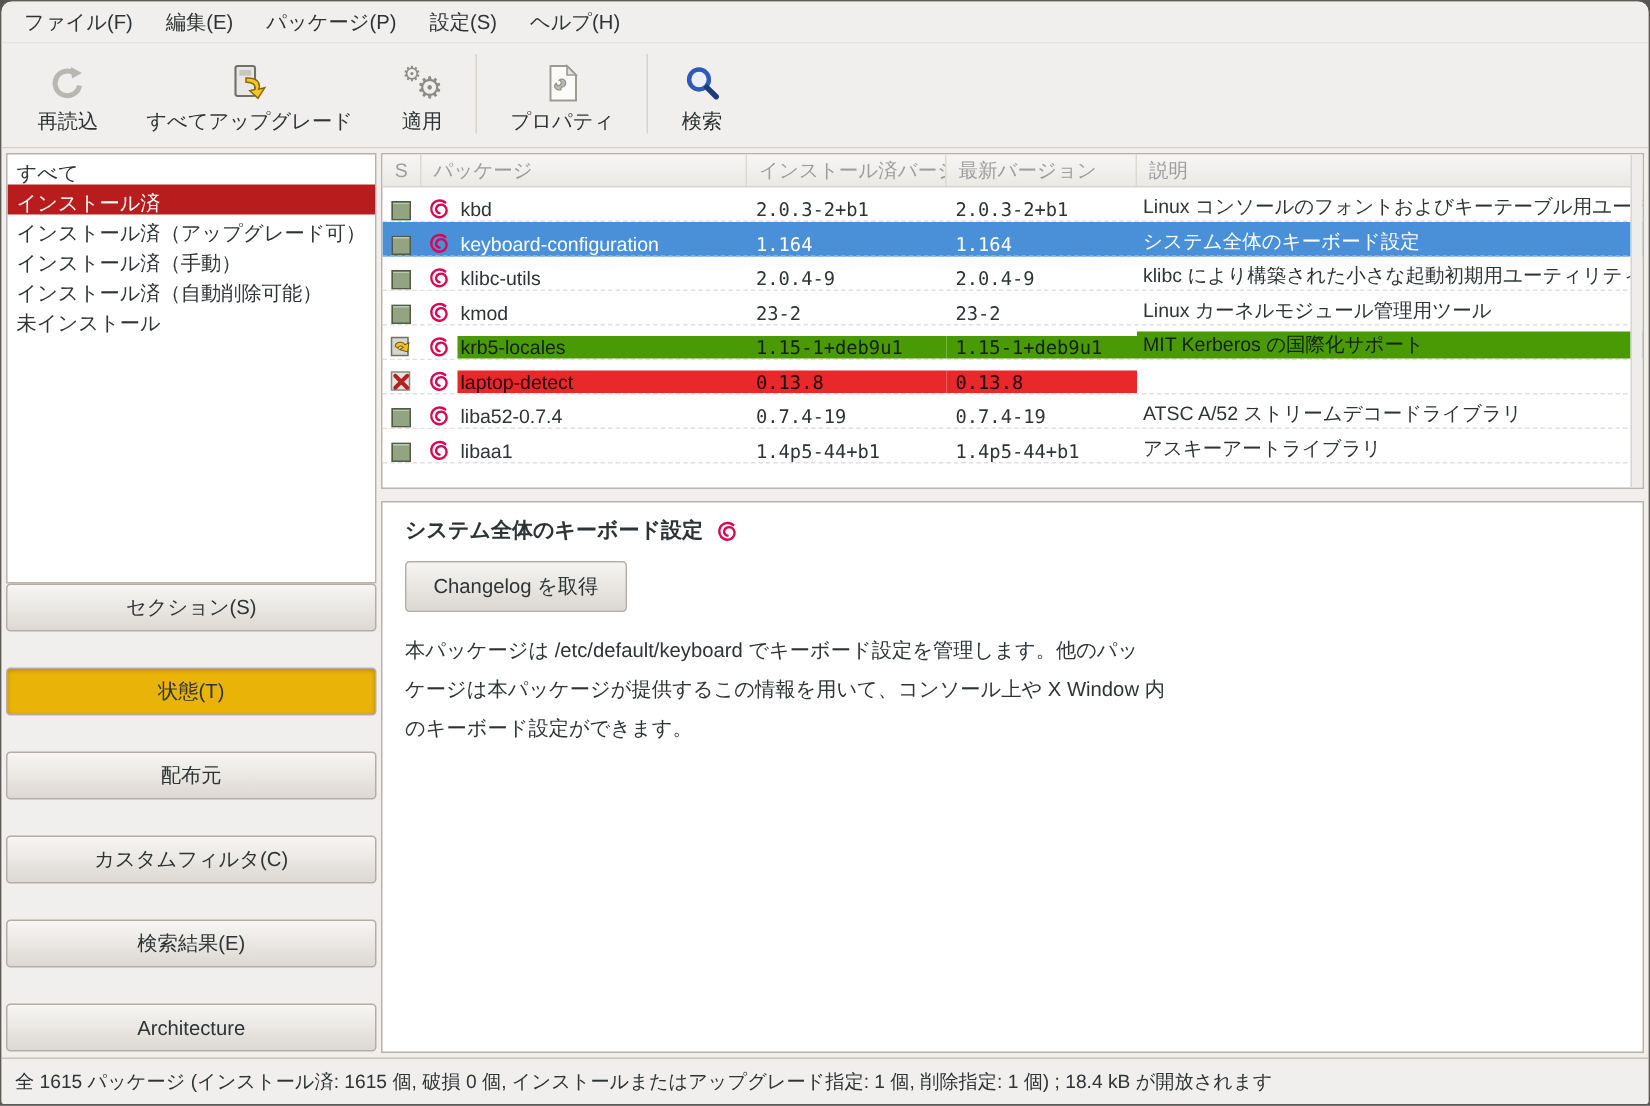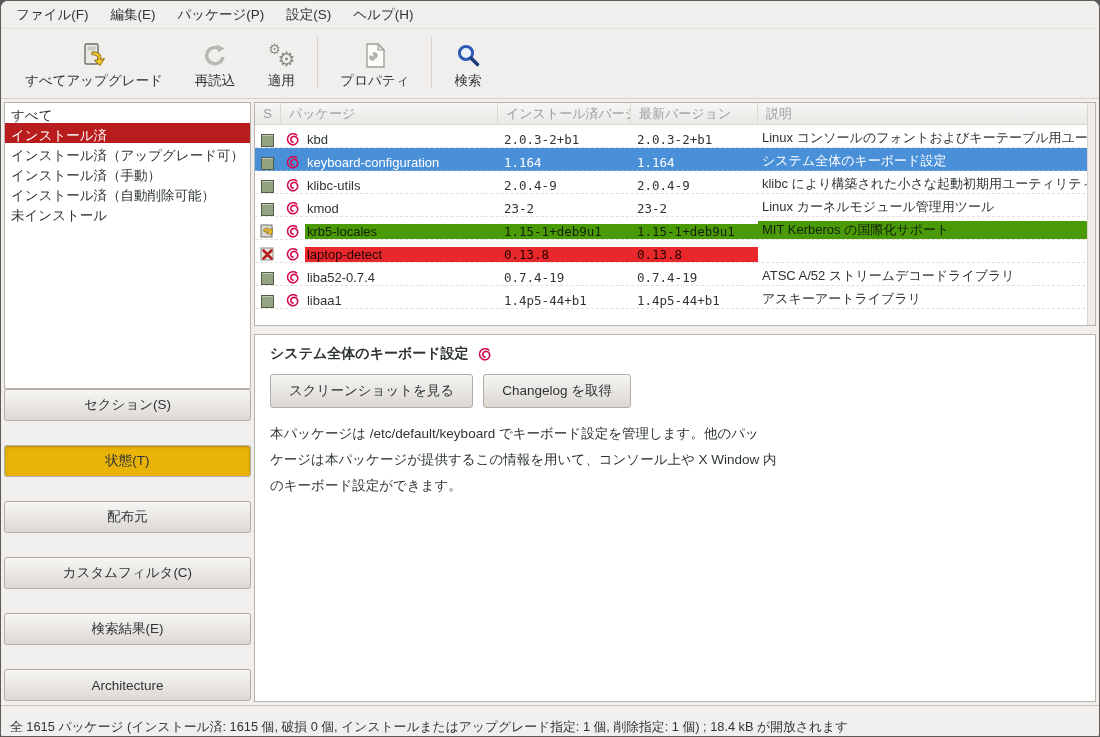--- a/index.html
+++ b/index.html
@@ -126,58 +126,58 @@
   .d-btn{
     background:linear-gradient(#f6f5f3,#dbd7d2); border:1px solid #b3ada5; border-radius:3px;
     padding:7px 18px; font-size:13.5px; white-space:nowrap;
   }
   .dtext{ margin-top:13px; font-size:13.5px; }
   .dtext .line{ line-height:26px; white-space:nowrap; overflow:hidden; }
 
   
   .statusbar{
     flex:0 0 31px; border-top:1px solid #c8c2bb; background:#f1efed;
-    display:flex; align-items:flex-end; padding:0 9px; font-size:12.8px; white-space:nowrap; overflow:hidden;
+    display:flex; align-items:center; padding:0 9px; font-size:12.8px; white-space:nowrap; overflow:hidden;
   }
 
   svg{ display:block; }
 </style>
 </head>
 <body>
 
 <div class="window">
 
 
   <div class="menubar">
     <span class="menu-item">ファイル(F)</span>
     <span class="menu-item">編集(E)</span>
     <span class="menu-item">パッケージ(P)</span>
     <span class="menu-item">設定(S)</span>
     <span class="menu-item">ヘルプ(H)</span>
   </div>
 
   <div class="toolbar">
+    <div class="tool-item">
+      <span class="t-icon">
+        <svg width="26" height="26" viewBox="0 0 26 26">
+          <path d="M21 14 A8.2 8.2 0 1 1 17.2 5.6" fill="none" stroke="#b9b7b2" stroke-width="3.4"></path>
+          <path d="M15.2 1.6 L22.6 5.6 L16 9.4 Z" fill="#b9b7b2"></path>
+        </svg>
+      </span>
+      <span class="t-label">再読込</span>
+    </div>
     <div class="tool-item">
       <span class="t-icon">
         <svg width="28" height="27" viewBox="0 0 28 27">
           <rect x="5" y="2" width="13" height="20" rx="1.5" fill="#e9e8e4" stroke="#70706a" stroke-width="1.4"></rect>
           <rect x="7.5" y="4.5" width="8" height="4" fill="#c9c7c2"></rect>
           <path d="M12 10 C19 9.5 22 13 20.5 17.5 L24.5 16.5 L20 23.5 L14.5 18.5 L18 17.6 C18.8 14.5 16 12.6 12 12.8 Z" fill="#f4c42c" stroke="#8a6a06" stroke-width="1"></path>
         </svg>
       </span>
       <span class="t-label">すべてアップグレード</span>
-    </div>
-    <div class="tool-item">
-      <span class="t-icon">
-        <svg width="26" height="26" viewBox="0 0 26 26">
-          <path d="M21 14 A8.2 8.2 0 1 1 17.2 5.6" fill="none" stroke="#b9b7b2" stroke-width="3.4"></path>
-          <path d="M15.2 1.6 L22.6 5.6 L16 9.4 Z" fill="#b9b7b2"></path>
-        </svg>
-      </span>
-      <span class="t-label">再読込</span>
     </div>
     <div class="tool-item">
       <span class="t-icon">
         <span class="gearwrap">
           <span class="gear g1">⚙</span>
           <span class="gear g2">⚙</span>
         </span>
       </span>
       <span class="t-label">適用</span>
     </div>
@@ -385,21 +385,20 @@
       <div class="details">
         <div class="dtitle">
           <span>システム全体のキーボード設定</span>
           <span class="swirl">
               <svg width="15" height="15" viewBox="0 0 16 16">
                 <path d="M12.6 3.2 C 9.8 0.9 5.3 1.6 3.5 4.6 C 1.7 7.6 2.9 11.6 6 13.1 C 8.7 14.4 12 13.3 13.2 10.7 C 14.2 8.4 13.2 5.7 10.9 4.9 C 8.9 4.2 6.7 5.3 6.2 7.3 C 5.8 9 6.9 10.6 8.6 10.8" fill="none" stroke="#d70751" stroke-width="1.7" stroke-linecap="round"></path>
               </svg>
             </span>
         </div>
         <div class="dbuttons">
-          <span class="d-btn">スクリーンショットを見る</span>
           <span class="d-btn">Changelog を取得</span>
         </div>
         <div class="dtext">
           <div class="line">本パッケージは  /etc/default/keyboard でキーボード設定を管理します。他のパッ</div>
           <div class="line">ケージは本パッケージが提供するこの情報を用いて、コンソール上や X Window 内</div>
           <div class="line">のキーボード設定ができます。</div>
         </div>
       </div>
 
     </div>

